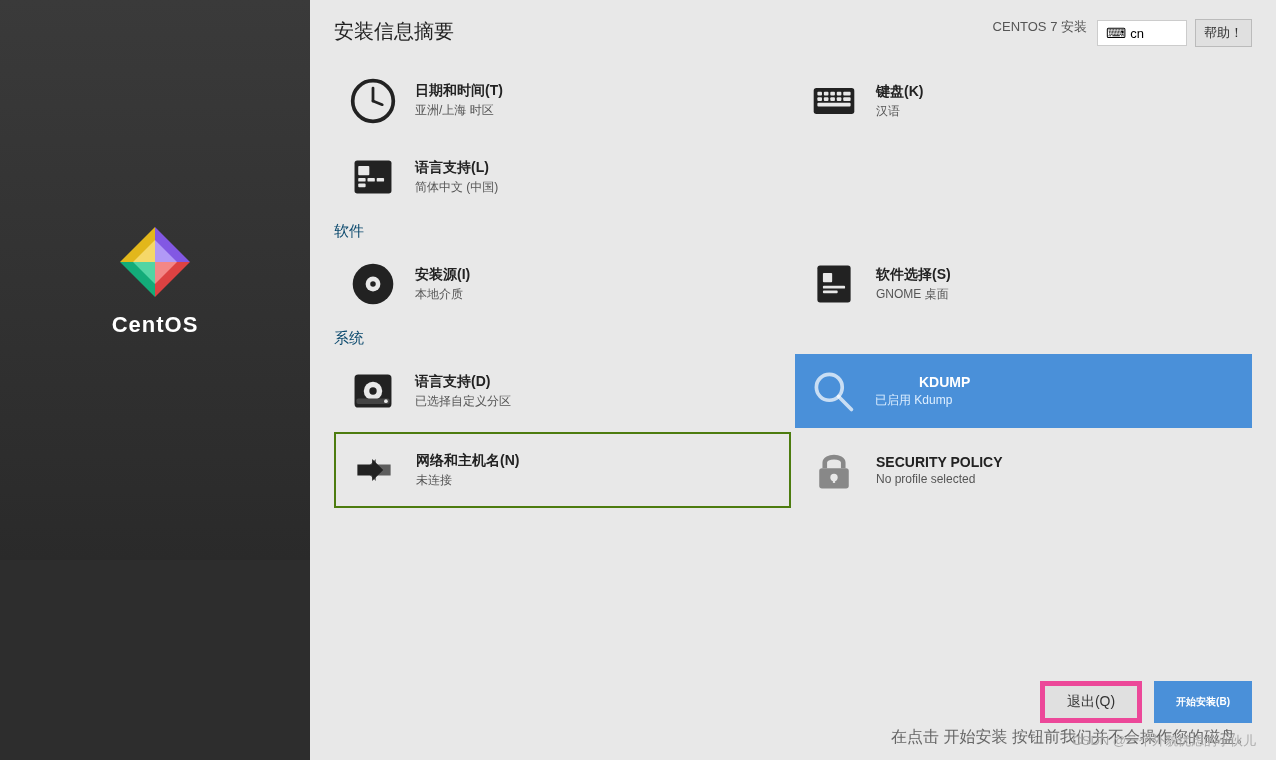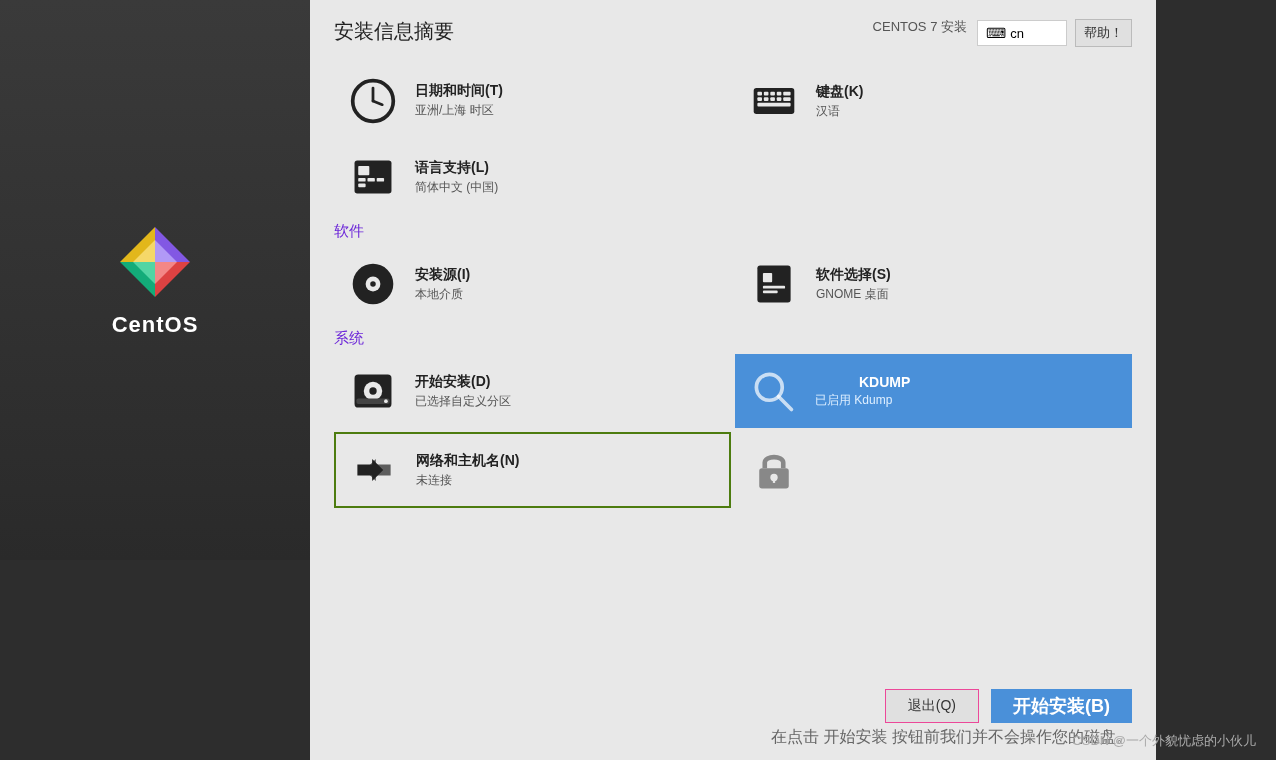--- a/index.html
+++ b/index.html
@@ -52,21 +52,21 @@
       font-size: 22px;
       font-weight: bold;
       letter-spacing: 1px;
     }
 
     
     .main {
       position: absolute;
       left: 310px;
       top: 0;
-      width: 846px;
+      width: 966px;
       height: 760px;
       background: #e8e8e8;
     }
 
     
     .header {
       background: #e8e8e8;
       padding: 18px 24px 10px 24px;
       display: flex;
       justify-content: space-between;
@@ -124,21 +124,21 @@
     }
 
     
     .content {
       padding: 10px 24px 10px 24px;
       overflow: hidden;
     }
 
     .section-label {
       font-size: 15px;
-      color: #6d28d9;
+      color: #0c4a6e;
       margin: 8px 0 6px 0;
       font-weight: normal;
     }
 
     .grid {
       display: grid;
       grid-template-columns: 1fr 1fr;
       gap: 4px;
       margin-bottom: 4px;
     }
@@ -214,32 +214,32 @@
     }
 
     .footer-buttons {
       display: flex;
       gap: 12px;
       margin-bottom: 4px;
     }
 
     .btn-exit {
       background: #e0e0e0;
-      border: 1px solid #ec4899;
+      border: 5px solid #ec4899;
       padding: 7px 22px;
       font-size: 14px;
       cursor: pointer;
       color: #333;
     }
 
     .btn-start {
       background: #4a90d9;
       border: none;
       padding: 5px 22px;
-      font-size: 18px;
+      font-size: 10px;
       cursor: pointer;
       color: #fff;
       font-weight: bold;
     }
 
     .footer-note {
       font-size: 16px;
       color: #666;
     }
   </style>
@@ -386,21 +386,21 @@
         <div class="tile-icon">
           <svg viewBox="0 0 52 52" width="48" height="48">
             <rect x="6" y="8" width="40" height="36" rx="4" fill="#222"></rect>
             <circle cx="26" cy="26" r="10" fill="#e8e8e8"></circle>
             <circle cx="26" cy="26" r="4" fill="#222"></circle>
             <rect x="8" y="34" width="36" height="6" rx="2" fill="#444"></rect>
             <circle cx="40" cy="37" r="2" fill="#e8e8e8"></circle>
           </svg>
         </div>
         <div class="tile-text">
-          <span class="tile-title">开始安装(D)</span>
+          <span class="tile-title">语言支持(D)</span>
           <span class="tile-subtitle">已选择自定义分区</span>
         </div>
       </div>
 
       <div class="tile active-blue">
         <div class="tile-icon">
           <svg viewBox="0 0 52 52" width="48" height="48">
             <circle cx="22" cy="22" r="14" fill="none" stroke="rgba(255,255,255,0.7)" stroke-width="4"></circle>
             <line x1="32" y1="32" x2="46" y2="46" stroke="rgba(255,255,255,0.7)" stroke-width="4" stroke-linecap="round"></line>
           </svg>
@@ -427,20 +427,24 @@
 
       <div class="tile">
         <div class="tile-icon">
           <svg viewBox="0 0 52 52" width="48" height="48">
             <rect x="10" y="24" width="32" height="22" rx="3" fill="#888"></rect>
             <path d="M16 24 L16 18 C16 10 36 10 36 18 L36 24" fill="none" stroke="#888" stroke-width="5"></path>
             <circle cx="26" cy="34" r="4" fill="#e8e8e8"></circle>
             <line x1="26" y1="34" x2="26" y2="40" stroke="#e8e8e8" stroke-width="2.5"></line>
           </svg>
         </div>
+        <div class="tile-text">
+          <span class="tile-title">SECURITY POLICY</span>
+          <span class="tile-subtitle">No profile selected</span>
+        </div>
       </div>
     </div>
 
   </div>
 
   <div class="footer">
     <div class="footer-buttons">
       <button class="btn-exit">退出(Q)</button>
       <button class="btn-start">开始安装(B)</button>
     </div>

